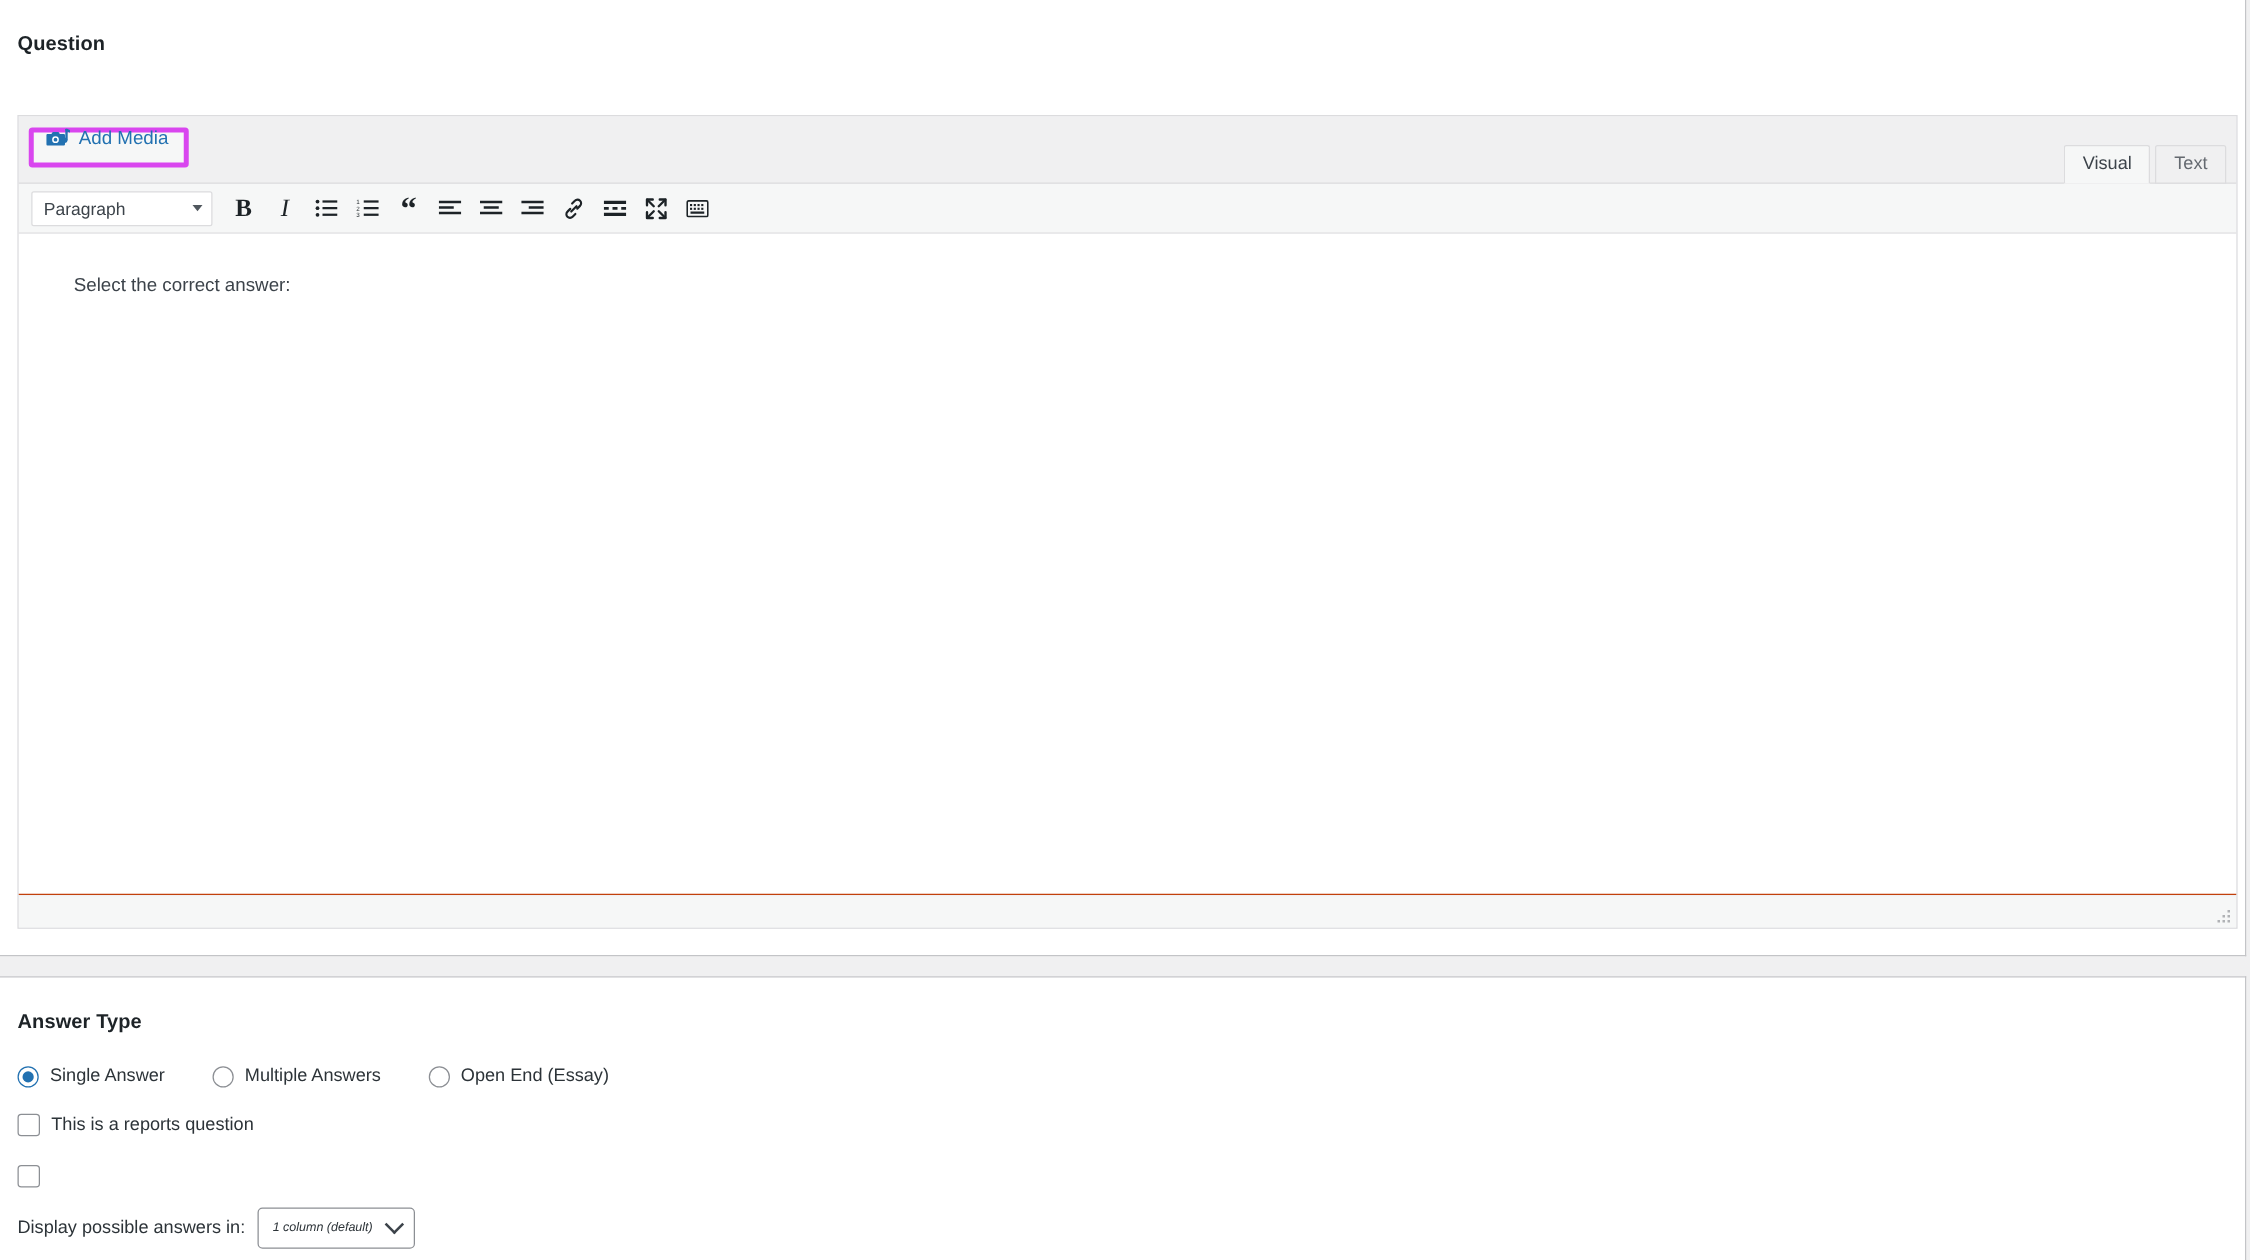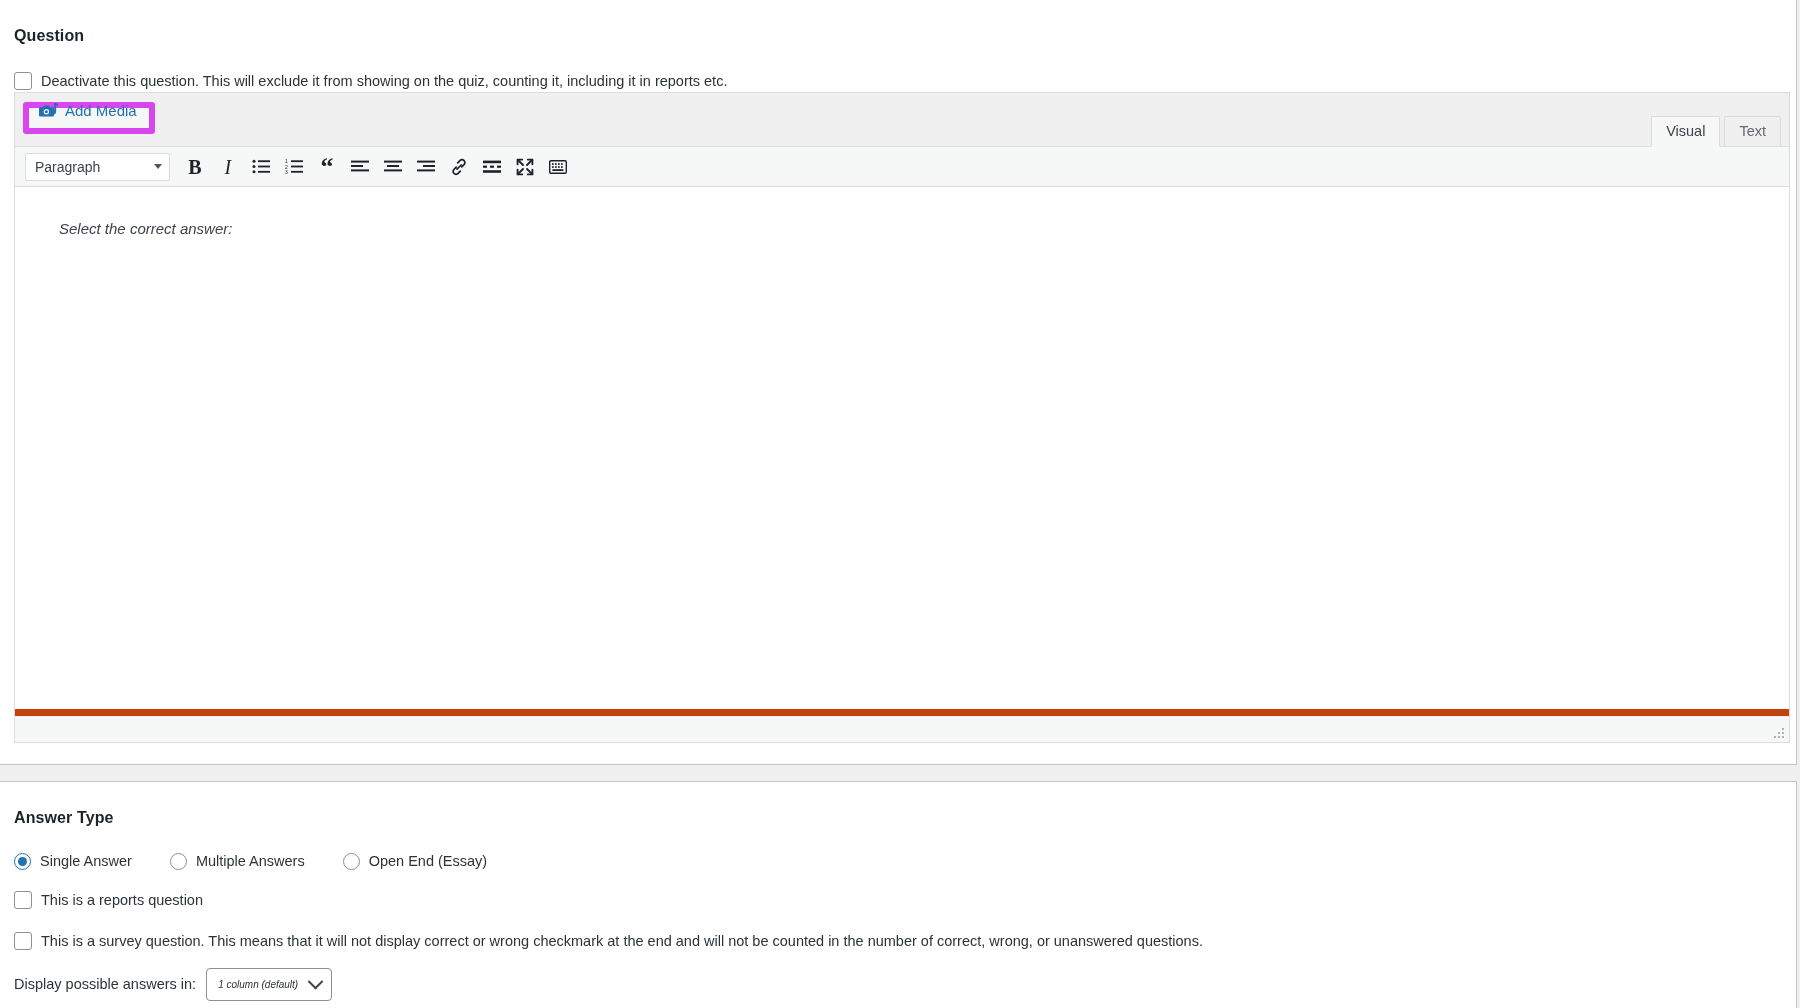--- a/index.html
+++ b/index.html
@@ -115,21 +115,21 @@
     padding: 9px 0 0 8px;
   }
 
   .btn-addmedia {
     display: inline-flex;
     align-items: center;
     gap: 7px;
     height: 32px;
     padding: 0 12px 14px 10px;
     background: #f6f7f7;
-    border: 6px solid #d946ef;
+    border: 4px solid #d946ef;
     border-radius: 3px;
     color: #2271b1;
     font-size: 15px;
     line-height: 30px;
     cursor: pointer;
     vertical-align: middle;
   }
   .btn-addmedia .ico { display: inline-flex; }
 
   .ed-tabs {
@@ -210,24 +210,23 @@
     line-height: 1;
   }
   .mce-btn .gl-b { font-weight: bold; font-family: "Liberation Serif", serif; font-size: 20px; }
   .mce-btn .gl-i { font-style: italic; font-family: "Liberation Serif", serif; font-size: 20px; }
   .mce-btn .gl-q { font-family: "Liberation Serif", serif; font-size: 26px; font-weight: bold; line-height: 0.6; }
 
   
   .mce-canvas {
     background: #ffffff;
     height: 529px;
-    border-bottom: 7px solid #c2410c;
+    border-bottom: 1px solid #c2410c;
     padding: 30px 0 0 44px;
     overflow: hidden;
-    font-style: italic;
   }
   .mce-canvas p {
     margin: 0;
     font-size: 15px;
     color: #3c434a;
     line-height: 1.6;
   }
 
   .mce-status {
     position: relative;
@@ -304,24 +303,20 @@
 </head>
 <body>
 
 <div class="page">
   <div class="top-edge"></div>
 
   <section class="metabox box-question">
 
     <h2 class="box-title">Question</h2>
 
-    <div class="cb-row deactivate-row">
-      <input type="checkbox" class="cb" style="">
-      <span class="lbl">Deactivate this question. This will exclude it from showing on the quiz, counting it, including it in reports etc.</span>
-    </div>
 
     <div class="editor-wrap">
 
       <div class="editor-top">
         <button class="btn-addmedia">
           <span class="ico">
             <svg width="19" height="17" viewBox="0 0 19 17" fill="none" aria-hidden="true">
               <path d="M1 4.2h3.1l1.1-1.6h4.6l1.1 1.6H14a1 1 0 0 1 1 1v7.2a1 1 0 0 1-1 1H1a1 1 0 0 1-1-1V5.2a1 1 0 0 1 1-1z" fill="#2271b1"></path>
               <circle cx="7.4" cy="8.7" r="2.7" fill="#ffffff"></circle>
               <circle cx="7.4" cy="8.7" r="1.5" fill="#2271b1"></circle>
@@ -482,21 +477,20 @@
       </label>
     </div>
 
     <div class="cb-row req-row">
       <input type="checkbox" class="cb" style="">
       <span class="lbl">This is a reports question</span>
     </div>
 
     <div class="cb-row survey-row">
       <input type="checkbox" class="cb" style="">
-      <span class="lbl">This is a survey question. This means that it will not display correct or wrong checkmark at the end and will not be counted in the number of correct, wrong, or unanswered questions.</span>
     </div>
 
     <div class="display-row">
       <span>Display possible answers in:</span>
       <div class="sel-box">
         <span>1 column (default)</span>
         <span class="chev"></span>
       </div>
     </div>
 

